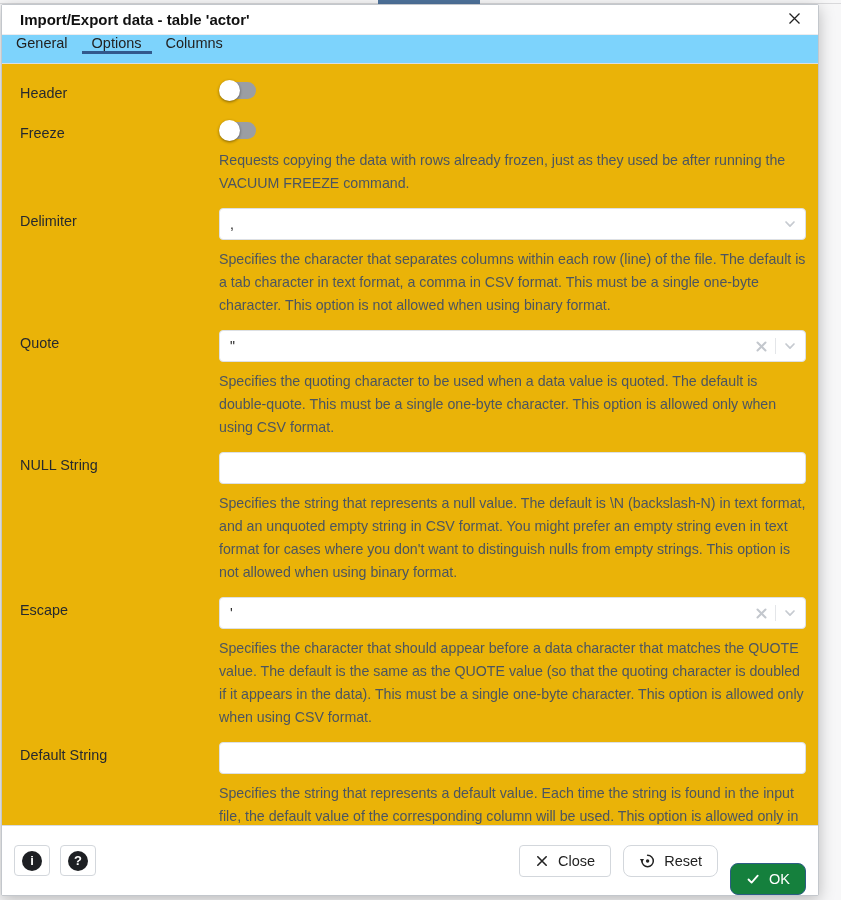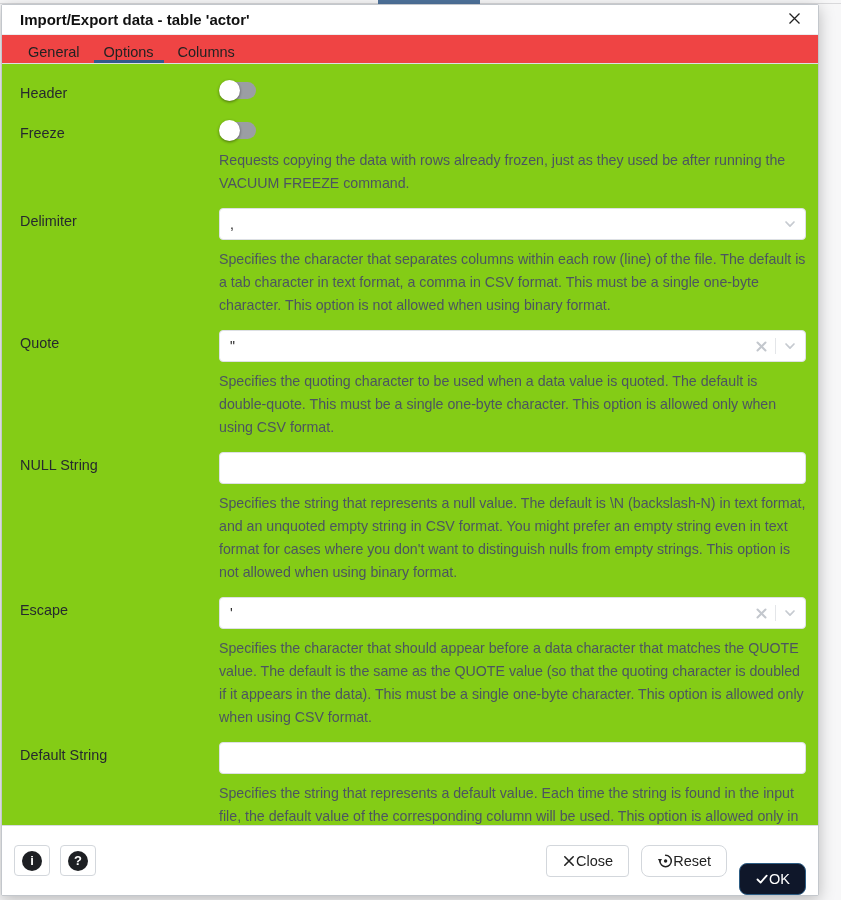--- a/index.html
+++ b/index.html
@@ -19,26 +19,26 @@
     box-shadow:0 4px 16px rgba(0,0,0,.25);
     display:flex;flex-direction:column;box-sizing:border-box;
   }
 
   
   .titlebar{height:29px;flex:0 0 29px;display:flex;align-items:center;padding:0 12px 0 18px;border-bottom:1px solid #ececee;background:#fff;}
   .titlebar .title{font-size:15px;font-weight:bold;color:#111;flex:1;}
   .titlebar .close-btn{width:24px;height:24px;display:flex;align-items:center;justify-content:center;cursor:pointer;background:none;border:none;padding:0;}
 
   
-  .tabbar{height:28px;flex:0 0 28px;display:flex;align-items:flex-end;padding-left:16px;background:#ef4444;border-bottom:1px solid #dcdfe3;}
+  .tabbar{height:28px;flex:0 0 28px;display:flex;align-items:flex-start;padding-left:4px;background:#7dd3fc;border-bottom:1px solid #dcdfe3;}
   .tab{display:flex;align-items:center;padding:0 10px;margin-right:4px;font-size:14.5px;color:#222;cursor:pointer;border-bottom:3px solid transparent;box-sizing:border-box;}
   .tab.active{border-bottom-color:#32598c;}
 
   
-  .content{flex:1 1 auto;background:#84cc16;padding:16px 12px 0 18px;overflow:hidden;}
+  .content{flex:1 1 auto;background:#eab308;padding:16px 12px 0 18px;overflow:hidden;}
   .row{display:flex;align-items:flex-start;}
   .flabel{width:199px;flex:0 0 199px;padding-top:5px;font-size:14.4px;color:#26292e;}
   .control{flex:1 1 auto;min-width:0;}
 
   .row-toggle{margin-bottom:19px;}
   .row-field{margin-bottom:13px;}
 
   
   .toggle{position:relative;width:40px;height:21px;cursor:pointer;}
   .toggle .track{position:absolute;left:3px;top:2px;width:34px;height:17px;background:#9b9ea3;border-radius:9px;}
@@ -57,23 +57,23 @@
   .icon-x, .icon-chev{cursor:pointer;display:flex;align-items:center;}
   .icon-sep{width:1px;height:16px;background:#e4e6e9;}
 
   .help{margin:8px 0 0 0;font-size:14.2px;line-height:23px;color:#4c5560;}
 
   
   .footer{flex:0 0 43px;background:#fff;border-top:1px solid #d8dbe0;display:flex;align-items:center;padding:0 12px;gap:10px;}
   .icon-btn{width:36px;height:31px;background:#fff;border:1px solid #d3d7dc;border-radius:4px;display:flex;align-items:center;justify-content:center;cursor:pointer;padding:0;}
   .circle-glyph{width:20px;height:20px;border-radius:50%;background:#1d1f23;color:#fff;font-size:13px;font-weight:bold;display:flex;align-items:center;justify-content:center;line-height:1;}
   .footer .spacer{flex:1;}
-  .btn{display:inline-flex;align-items:center;height:32px;padding:0 15px;background:#fff;border:1px solid #d3d7dc;border-radius:4px;font-family:"Liberation Sans", sans-serif;font-size:14.5px;color:#222;cursor:pointer;box-sizing:border-box;}
+  .btn{display:inline-flex;align-items:center;gap:9px;height:32px;padding:0 15px;background:#fff;border:1px solid #d3d7dc;border-radius:4px;font-family:"Liberation Sans", sans-serif;font-size:14.5px;color:#222;cursor:pointer;box-sizing:border-box;}
   .btn + .btn{margin-left:2px;border-radius:8px;}
-  .btn.primary{background:#0f172a;border-color:#2d5d84;color:#fff;margin-top:37px;}
+  .btn.primary{background:#15803d;border-color:#2d5d84;color:#fff;margin-top:37px;}
   .btn svg{display:block;}
 </style>
 </head>
 <body>
 
 <div class="bg-topline"></div>
 <div class="bg-accent-bar"></div>
 
 <div class="dialog">
 

